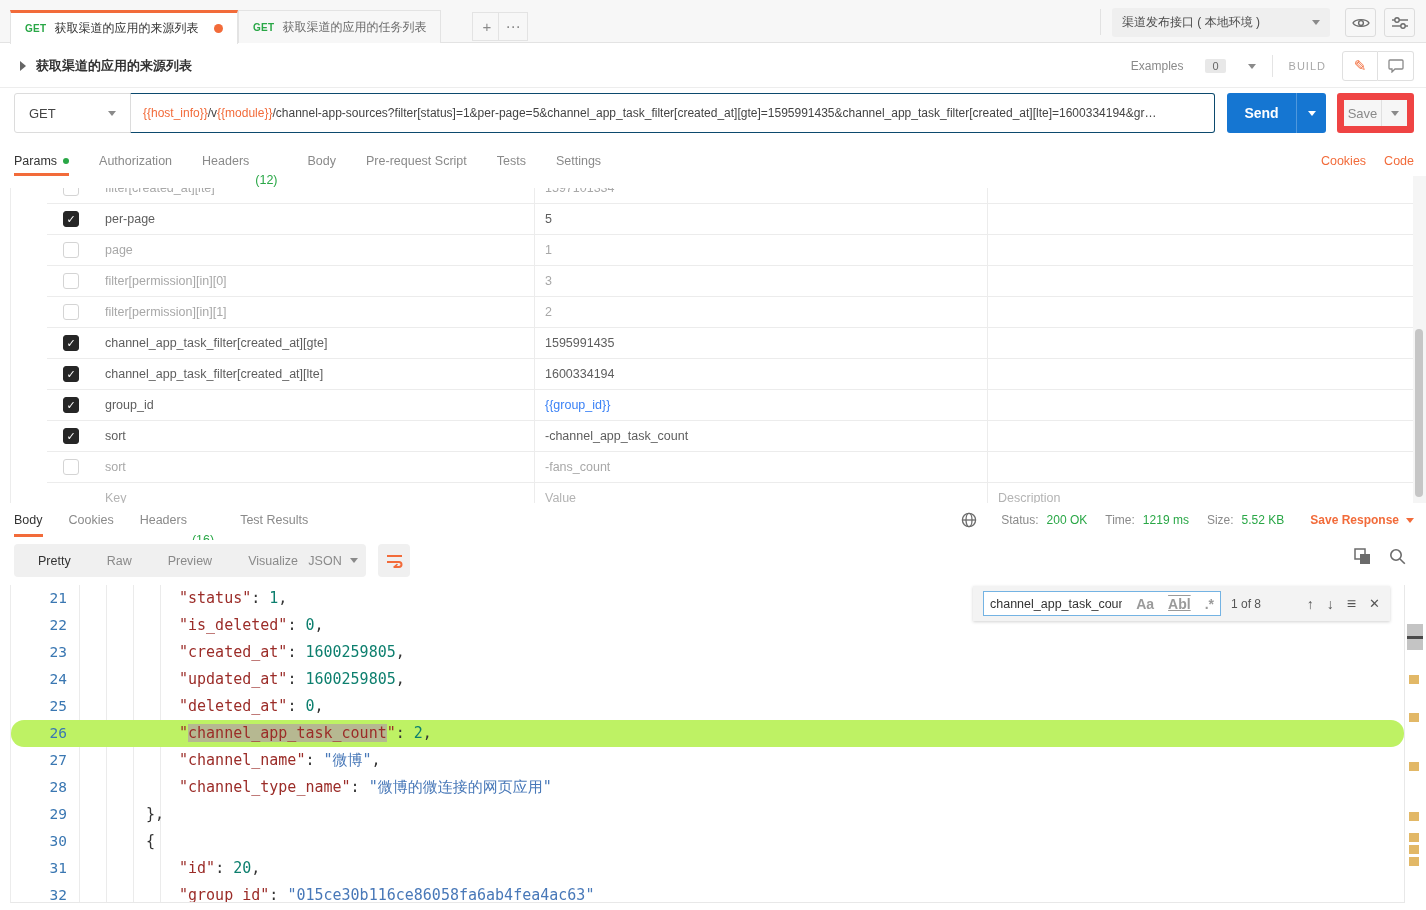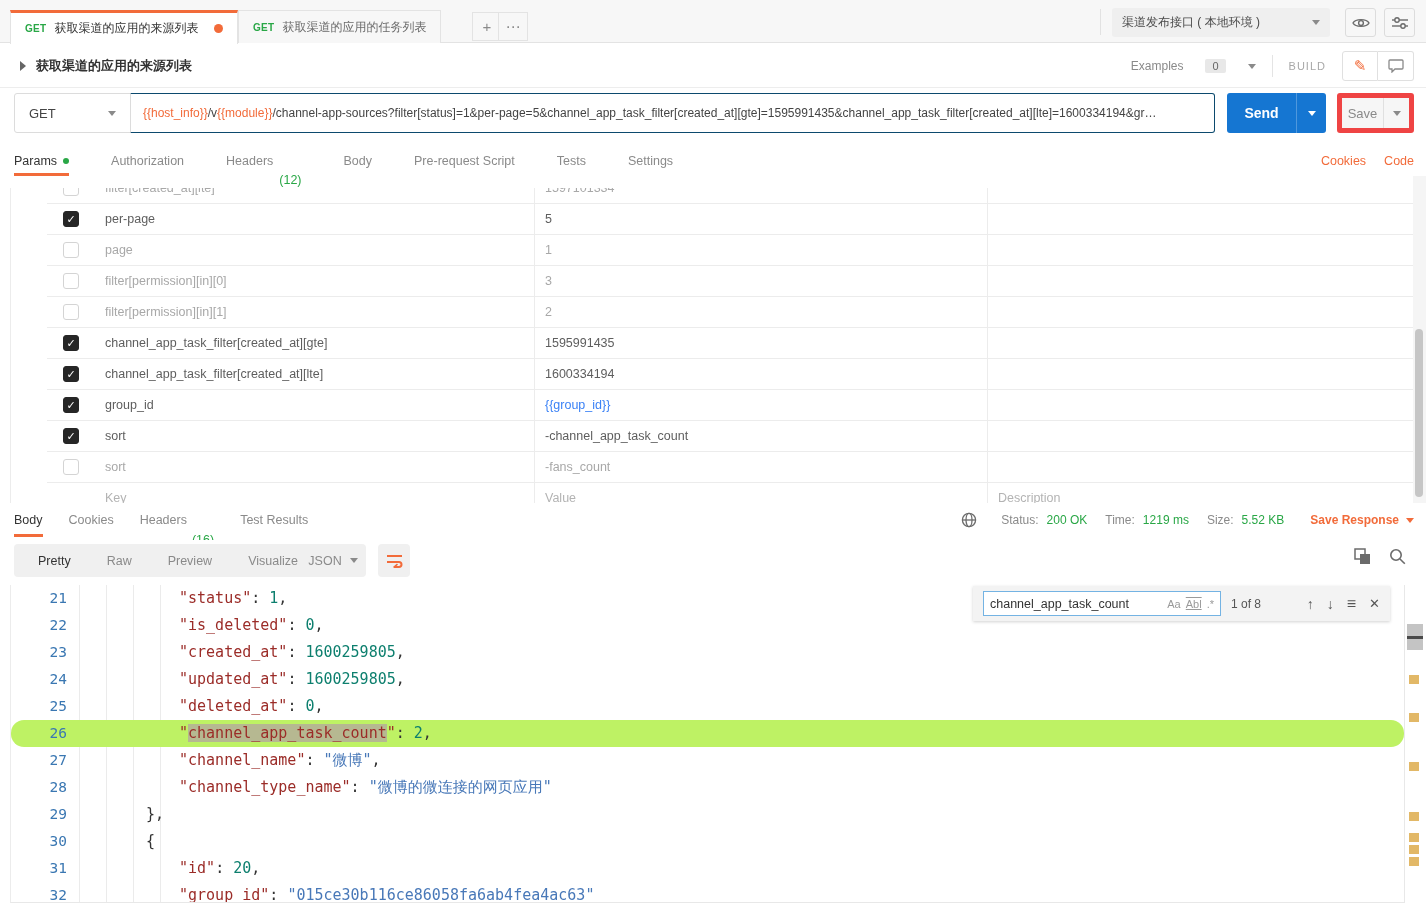--- a/index.html
+++ b/index.html
@@ -39,27 +39,27 @@
   
   .url-row { position:absolute; left:0; top:88px; width:1426px; height:57px; background:#fff; }
   .method-select { position:absolute; left:14px; top:5px; width:117px; height:40px; border:1px solid #dcdcdc; border-radius:3px 0 0 3px; display:flex; align-items:center; padding:0 14px; font-size:13px; color:#444; background:#fff; cursor:pointer; }
   .method-select .m-label { flex:1; }
   .url-field { position:absolute; left:130px; top:5px; width:1085px; height:40px; border:1px solid #0c4a6e; border-left:1px solid #dcdcdc; border-radius:0 3px 3px 0; display:flex; align-items:center; padding:0 12px; font-size:12px; color:#444; background:#fff; white-space:nowrap; overflow:hidden; cursor:text; }
   .url-var { color:#f26b3a; }
   .send-btn { position:absolute; left:1227px; top:5px; width:99px; height:40px; background:#1576d2; border-radius:3px; display:flex; cursor:pointer; }
   .send-main { flex:1; display:flex; align-items:center; justify-content:center; color:#fff; font-size:14px; font-weight:bold; }
   .send-caret { width:30px; display:flex; align-items:center; justify-content:center; border-left:1px solid rgba(255,255,255,.25); }
   .send-caret .caret { border-top-color:#fff; }
-  .save-btn { position:absolute; left:1337px; top:5px; width:77px; height:40px; background:#f6f6f6; border:5px solid #ef4444; border-radius:3px; display:flex; cursor:pointer; }
+  .save-btn { position:absolute; left:1337px; top:5px; width:77px; height:40px; background:#f6f6f6; border:7px solid #ef4444; border-radius:3px; display:flex; cursor:pointer; }
   .save-main { flex:1; display:flex; align-items:center; justify-content:center; color:#8a8a8a; font-size:13px; }
   .save-caret { width:26px; display:flex; align-items:center; justify-content:center; border-left:1px solid #e0e0e0; }
 
   
   .req-tabs-row { position:absolute; left:0; top:145px; width:1426px; height:31px; background:#fff; }
-  .req-tabs { position:absolute; left:14px; top:0; display:flex; gap:42px; height:31px; align-items:center; }
+  .req-tabs { position:absolute; left:14px; top:0; display:flex; gap:30px; height:31px; align-items:center; }
   .req-tab { font-size:12.5px; color:#8a8a8a; display:flex; align-items:center; gap:6px; cursor:pointer; position:relative; height:31px; }
   .req-tab.active { color:#333; }
   .req-tab.active::after { content:""; position:absolute; left:0; right:0; bottom:0; height:3px; background:#f26b3a; }
   .green-dot { width:6px; height:6px; border-radius:50%; background:#29a746; }
   .tab-count { color:#29a746;margin-top:39px; }
   .req-links { position:absolute; right:12px; top:0; height:31px; display:flex; gap:18px; align-items:center; }
   .req-links span { color:#f26b3a; font-size:12.5px; cursor:pointer; }
 
   
   .params-area { position:absolute; left:10px; top:188px; width:1403px; height:327px; overflow:hidden; border-left:1px solid #ececec; background:#fff;padding-left:36px; }
@@ -114,21 +114,21 @@
 
   .code-scroll { position:absolute; right:0; top:585px; width:22px; height:318px; background:#fff; border-left:1px solid #e8e8e8; }
   .code-thumb { position:absolute; left:2px; width:16px; background:#c4c4c4; }
   .match-marker { position:absolute; left:4px; width:10px; height:9px; background:#e2b867; }
   .current-marker { position:absolute; left:2px; width:16px; height:3px; background:#4a4a4a; }
 
   
   .search-box { position:absolute; left:973px; top:586px; width:417px; height:35px; background:#f3f3f3; box-shadow:0 1px 3px rgba(0,0,0,.18); display:flex; align-items:center; padding:0 10px; z-index:6; }
   .search-input-wrap { width:238px; height:25px; background:#fff; border:1px solid #74b3e3; display:flex; align-items:center; padding:0 6px; }
   .search-input { border:none; outline:none; flex:1; font-size:12.5px; color:#333; font-family:"Liberation Sans","DejaVu Sans",sans-serif; background:transparent; min-width:0; }
-  .search-opt { font-size:11px; color:#9a9a9a; margin-left:5px; cursor:pointer; }
+  .search-opt { font-size:14px; color:#9a9a9a; margin-left:14px; cursor:pointer;font-weight:bold; }
   .search-opt.word { text-decoration:underline overline; }
   .search-count { font-size:12px; color:#555; margin-left:10px; }
   .search-nav { margin-left:auto; display:flex; align-items:center; gap:13px; color:#555; }
   .search-nav span { cursor:pointer; font-size:14px; }
 
   svg { display:block; }
 </style>
 </head>
 <body>
 

